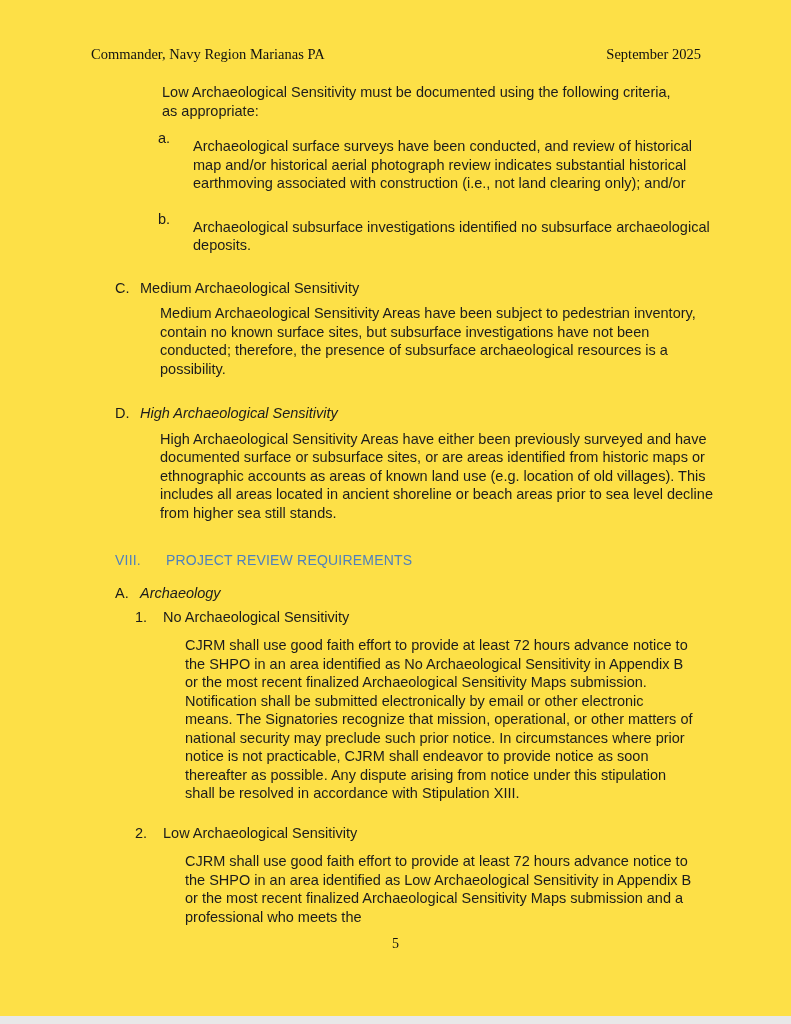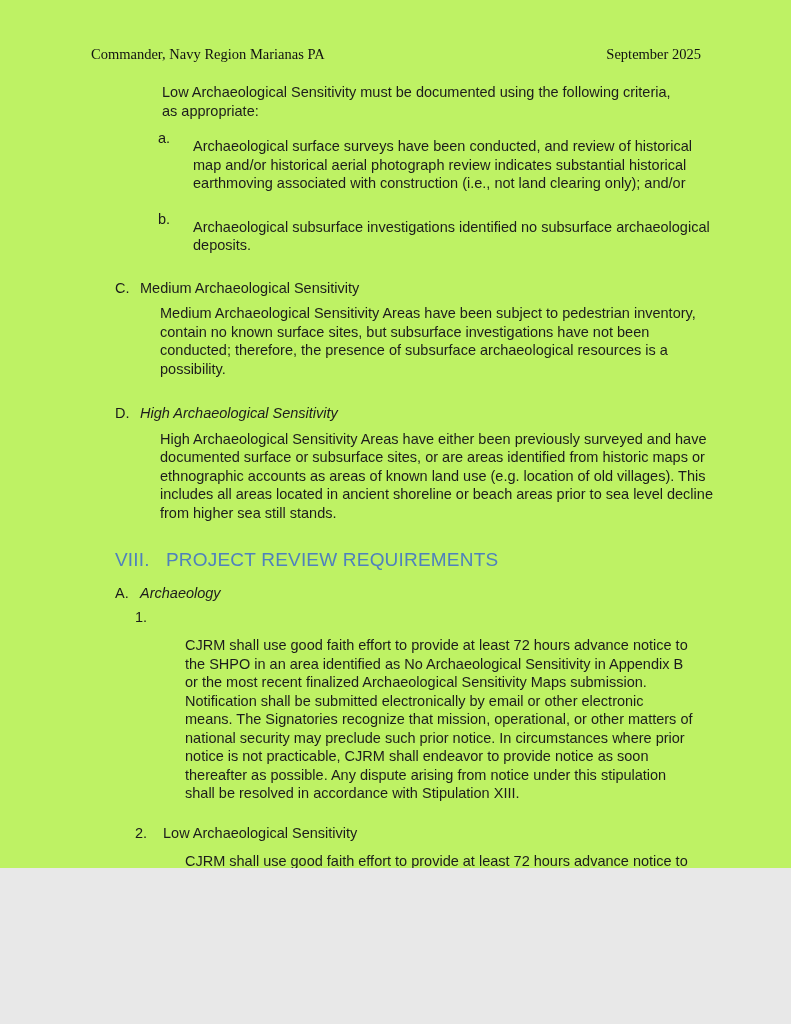--- a/index.html
+++ b/index.html
@@ -1,20 +1,20 @@
 <!DOCTYPE html>
 <html><head>
 <meta charset="utf-8">
 <style>
   html, body { margin: 0; padding: 0; background: #e8e8e8; }
   .page {
     position: relative;
     width: 791px;
-    height: 868px;
-    background: #bef264;
+    height: 1016px;
+    background: #fde047;
     margin: 0 auto;
     overflow: hidden;
     font-family: "Liberation Sans", sans-serif;
     font-size: 14.5px;
     line-height: 18.5px;
     color: #1c1c1c;
   }
   
   .doc-header {
     display: flex;
@@ -34,21 +34,21 @@
   
   .section-head { display: flex; margin: 16px 0 0 115px; }
   .section-head.gap-lg { margin-top: 26px; }
   .sec-marker { flex: none; width: 25px; }
   .sec-title.italic { font-style: italic; }
   .section-body { margin: 7px 0 0 160px; width: 556px; }
   
   .main-heading {
     display: flex;
     margin: 26px 0 0 115px;
-    font-size: 19px;
+    font-size: 14px;
     line-height: 24px;
     color: #4F81BD;
     letter-spacing: 0.2px;
   }
   .heading-numeral { flex: none; width: 51px; }
   
   .sub-head { display: flex; margin: 12px 0 0 115px; }
   .sub-head .sec-marker { width: 25px; }
   .sub-title { font-style: italic; }
   
@@ -107,20 +107,21 @@
     <span class="heading-title">PROJECT REVIEW REQUIREMENTS</span>
   </div>
 
   <div class="sub-head">
     <span class="sec-marker">A.</span>
     <span class="sub-title">Archaeology</span>
   </div>
 
   <div class="num-item">
     <span class="num-marker">1.</span>
+    <span class="num-title">No Archaeological Sensitivity</span>
   </div>
   <p class="num-body">CJRM shall use good faith effort to provide at least 72 hours advance notice to the SHPO in an area identified as No Archaeological Sensitivity in Appendix B or the most recent finalized Archaeological Sensitivity Maps submission. Notification shall be submitted electronically by email or other electronic means. The Signatories recognize that mission, operational, or other matters of national security may preclude such prior notice. In circumstances where prior notice is not practicable, CJRM shall endeavor to provide notice as soon thereafter as possible. Any dispute arising from notice under this stipulation shall be resolved in accordance with Stipulation XIII.</p>
 
   <div class="num-item gap-lg">
     <span class="num-marker">2.</span>
     <span class="num-title">Low Archaeological Sensitivity</span>
   </div>
   <p class="num-body">CJRM shall use good faith effort to provide at least 72 hours advance notice to the SHPO in an area identified as Low Archaeological Sensitivity in Appendix B or the most recent finalized Archaeological Sensitivity Maps submission and a professional who meets the</p>
 
   <div class="doc-footer">

